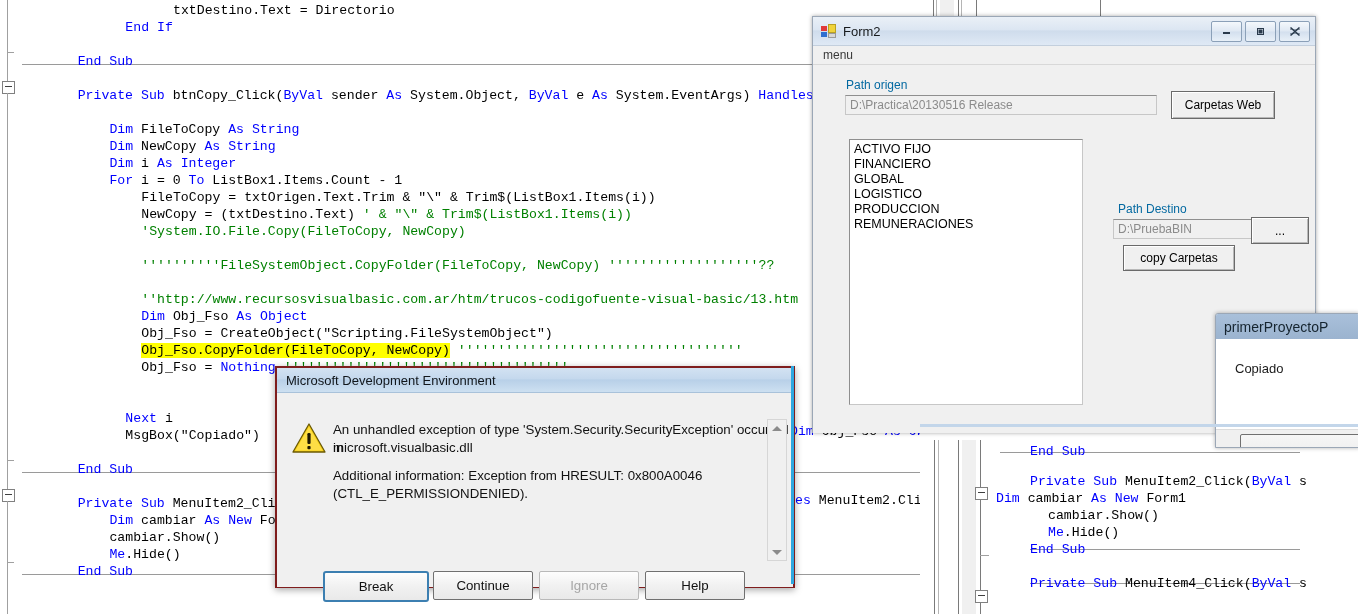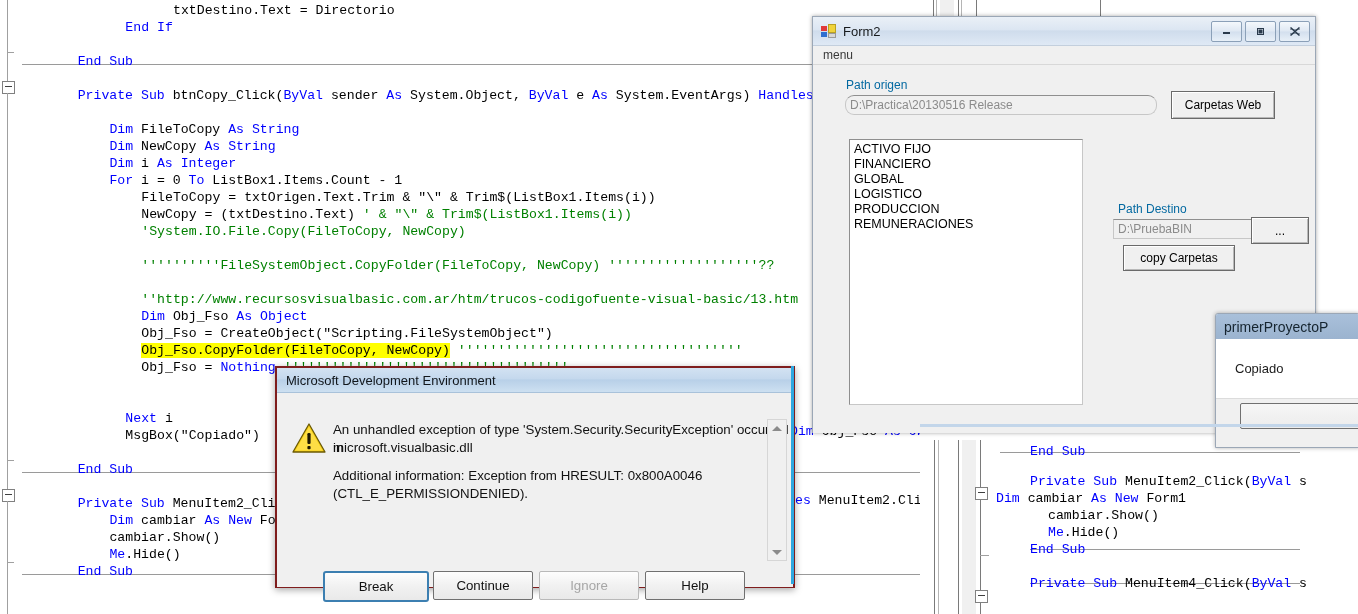--- a/index.html
+++ b/index.html
@@ -115,21 +115,21 @@
     position:absolute;left:1215px;top:313px;width:143px;height:133px;
     background:#f0f0f0;border:1px solid #9ba7b6;border-radius:3px 3px 0 0;
     box-shadow:0 0 4px rgba(0,0,0,.3);overflow:hidden;
   }
   #msgbox-small-title{
     height:25px;background:#9cb4d1;
     background:linear-gradient(to bottom,#a9c0da,#9bb3cf);
     display:flex;align-items:center;padding-left:8px;
   }
   #msgbox-small-title-text{font-size:14px;color:#15242f;white-space:nowrap;}
-  #msgbox-small-body{background:#ffffff;height:59px;position:relative;}
+  #msgbox-small-body{background:#ffffff;height:90px;position:relative;}
   #msgbox-small-text{position:absolute;left:19px;top:22px;font-size:13px;color:#1b1b1b;}
   #msgbox-small-footer{
     background:#f0f0f0;height:32px;border-top:1px solid #dcdcdc;position:relative;
   }
   #msgbox-small-btn{
     position:absolute;left:24px;top:4px;width:118px;height:24px;
     background:linear-gradient(to bottom,#f6f6f6,#ececec);
     border:1px solid #707070;border-radius:2px;
   }
 
@@ -294,21 +294,21 @@
       </span>
     </span>
   </div>
 
   <div id="form2-menubar">
     <span id="form2-menu-item">menu</span>
   </div>
 
   <div id="form2-body">
     <span class="lbl" style="left:33px;top:13px;">Path origen</span>
-    <span class="tb" style="left:32px;top:30px;width:312px;height:20px;border-radius:9px;">D:\Practica\20130516 Release</span>
+    <span class="tb" style="left:32px;top:30px;width:312px;height:20px;">D:\Practica\20130516 Release</span>
     <span class="btn3d" style="left:358px;top:26px;width:102px;height:26px;">Carpetas Web</span>
 
     <div id="listbox" style="left:36px;top:74px;width:234px;height:266px;">
         <div class="lbi">ACTIVO FIJO</div>
         <div class="lbi">FINANCIERO</div>
         <div class="lbi">GLOBAL</div>
         <div class="lbi">LOGISTICO</div>
         <div class="lbi">PRODUCCION</div>
         <div class="lbi">REMUNERACIONES</div>
       </div>

